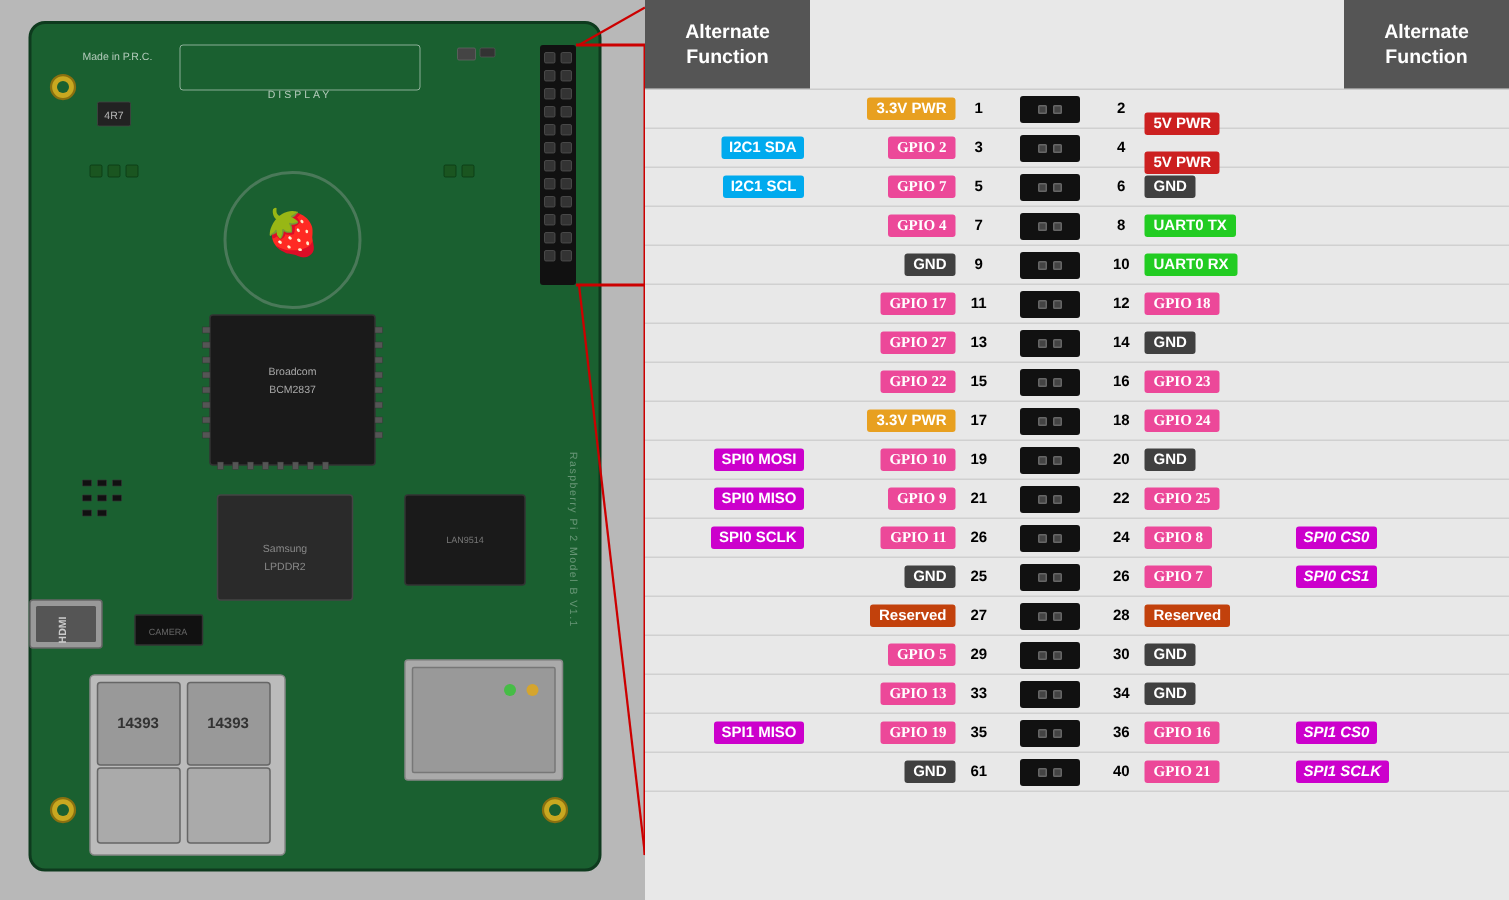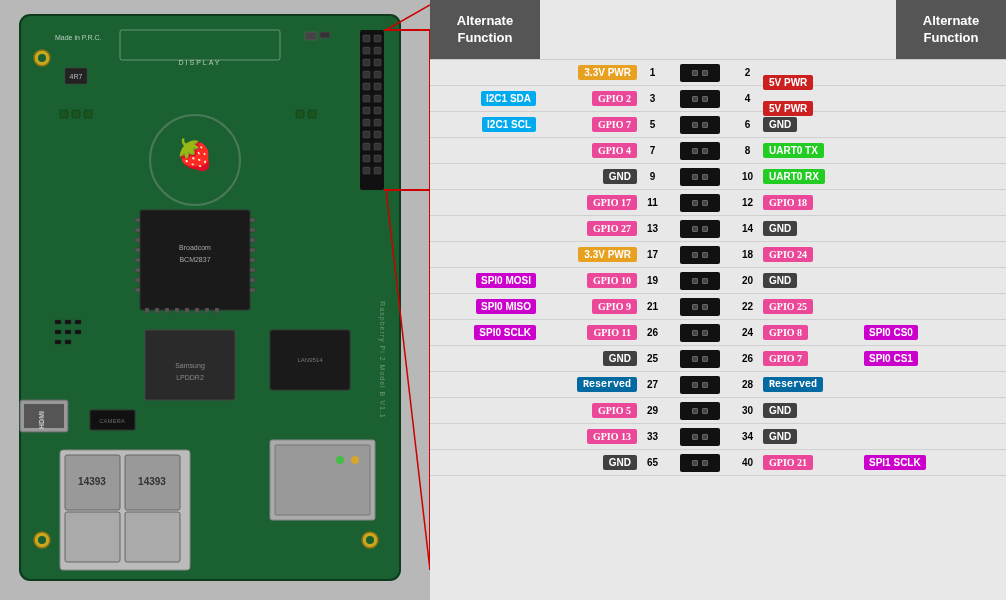--- a/index.html
+++ b/index.html
@@ -163,30 +163,31 @@
       justify-content: flex-start;
       padding-left: 3px;
     }
 
     .alt-func-cell-right {
       width: 110px;
       display: flex;
       align-items: flex-start;
       justify-content: flex-start;
       padding-left: 4px;
+      font-style: italic;
     }
 
     .color-33v { background-color: #e8a020; }
     .color-5v { background-color: #cc2020; margin-top: 20px; }
     .color-gnd { background-color: #404040; }
     .color-gpio { background-color: #ec4899; font-family: Liberation Serif, serif; }
     .color-i2c { background-color: #00aaee; }
     .color-spi { background-color: #cc00cc; }
     .color-uart { background-color: #22cc22; }
-    .color-reserved { background-color: #0369a1; font-family: Liberation Mono, monospace; }
+    .color-reserved { background-color: #c2410c; }
 
     
     .board-container {
       position: relative;
       width: 430px;
       height: 600px;
       background: #c8c8c8;
     }
 
     svg.board-svg {
@@ -493,20 +494,38 @@
         </div>
         <div class="pin-num-cell-right">14</div>
         <div class="pin-name-cell-right">
           <span class="pin-name-badge color-gnd">GND</span>
         </div>
         <div class="alt-func-cell-right"></div>
       </div>
       <div class="pin-row">
         <div class="alt-func-cell"></div>
         <div class="pin-name-cell">
+          <span class="pin-name-badge color-gpio">GPIO 22</span>
+        </div>
+        <div class="pin-num-cell">15</div>
+        <div class="connector-cell">
+          <div class="connector-pins">
+            <div class="pin-dot"></div>
+            <div class="pin-dot"></div>
+          </div>
+        </div>
+        <div class="pin-num-cell-right">16</div>
+        <div class="pin-name-cell-right">
+          <span class="pin-name-badge color-gpio">GPIO 23</span>
+        </div>
+        <div class="alt-func-cell-right"></div>
+      </div>
+      <div class="pin-row">
+        <div class="alt-func-cell"></div>
+        <div class="pin-name-cell">
           <span class="pin-name-badge color-33v">3.3V PWR</span>
         </div>
         <div class="pin-num-cell">17</div>
         <div class="connector-cell">
           <div class="connector-pins">
             <div class="pin-dot"></div>
             <div class="pin-dot"></div>
           </div>
         </div>
         <div class="pin-num-cell-right">18</div>
@@ -645,25 +664,47 @@
             <div class="pin-dot"></div>
           </div>
         </div>
         <div class="pin-num-cell-right">34</div>
         <div class="pin-name-cell-right">
           <span class="pin-name-badge color-gnd">GND</span>
         </div>
         <div class="alt-func-cell-right"></div>
       </div>
       <div class="pin-row">
+        <div class="alt-func-cell">
+          <span class="alt-func-badge color-spi">SPI1 MISO</span>
+        </div>
+        <div class="pin-name-cell">
+          <span class="pin-name-badge color-gpio">GPIO 19</span>
+        </div>
+        <div class="pin-num-cell">35</div>
+        <div class="connector-cell">
+          <div class="connector-pins">
+            <div class="pin-dot"></div>
+            <div class="pin-dot"></div>
+          </div>
+        </div>
+        <div class="pin-num-cell-right">36</div>
+        <div class="pin-name-cell-right">
+          <span class="pin-name-badge color-gpio">GPIO 16</span>
+        </div>
+        <div class="alt-func-cell-right">
+          <span class="alt-func-badge color-spi">SPI1 CS0</span>
+        </div>
+      </div>
+      <div class="pin-row">
         <div class="alt-func-cell"></div>
         <div class="pin-name-cell">
           <span class="pin-name-badge color-gnd">GND</span>
         </div>
-        <div class="pin-num-cell">65</div>
+        <div class="pin-num-cell">61</div>
         <div class="connector-cell">
           <div class="connector-pins">
             <div class="pin-dot"></div>
             <div class="pin-dot"></div>
           </div>
         </div>
         <div class="pin-num-cell-right">40</div>
         <div class="pin-name-cell-right">
           <span class="pin-name-badge color-gpio">GPIO 21</span>
         </div>

